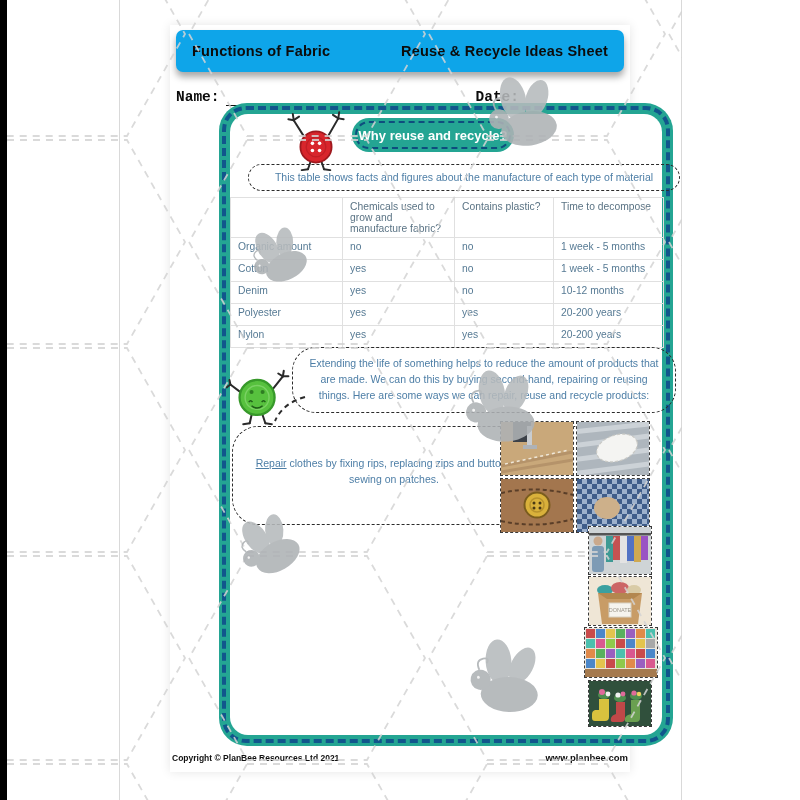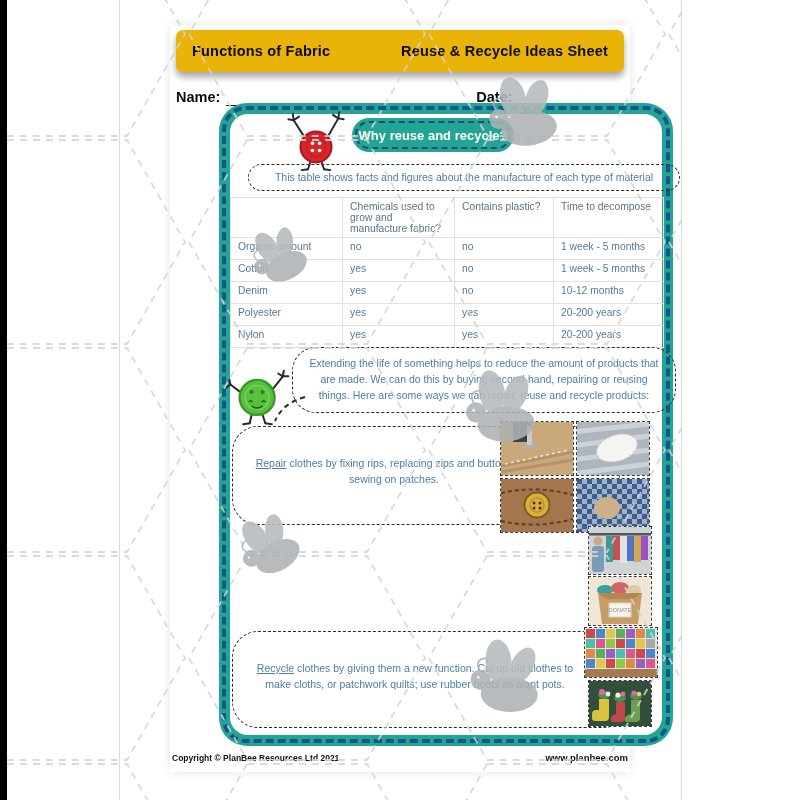--- a/index.html
+++ b/index.html
@@ -10,26 +10,26 @@
   }
   .leftbar{position:absolute;left:0;top:0;width:7px;height:800px;background:#000;}
   .vline{position:absolute;top:0;height:800px;width:1px;background:#d9d9d9;}
   .vline.v1{left:119px}
   .vline.v2{left:681px}
 
   
   .page{position:absolute;left:170px;top:25px;width:460px;height:747px;background:#fff;
         box-shadow:0 0 10px rgba(0,0,0,0.10);z-index:2;}
 
-  .header-bar{position:absolute;left:6px;top:5px;width:448px;height:42px;background:#eab308;
+  .header-bar{position:absolute;left:6px;top:5px;width:448px;height:42px;background:#0ea5e9;
         border-radius:7px;box-shadow:0 5px 7px rgba(0,0,0,0.35);
         display:flex;justify-content:space-between;align-items:center;padding:0 16px;box-sizing:border-box;}
   .header-bar .title{font-weight:bold;font-size:14.5px;color:#0c0c0c;letter-spacing:.2px;}
 
-  .name-row{position:absolute;left:6px;top:57px;width:450px;height:24px;display:flex;align-items:flex-end;}
+  .name-row{position:absolute;left:6px;top:57px;width:450px;height:24px;display:flex;align-items:flex-end;font-family:Liberation Mono, monospace;}
   .name-row .lbl{font-weight:bold;font-size:14.5px;color:#0c0c0c;padding-bottom:1px;}
   .name-row .line{border-bottom:1.8px solid #111;height:16px;}
   .name-row .line.name{width:236px;margin-right:14px;margin-left:6px;}
   .name-row .line.date{flex:1;margin-left:6px;}
 
   
   .sheet{position:absolute;left:2px;top:78px;width:454px;height:643px;background:#24a593;border-radius:28px;margin-left:47px;}
   .sheet::after{content:'';position:absolute;inset:3px;border:4px dashed #11568c;border-radius:24px;pointer-events:none;}
   .sheet-inner{position:absolute;inset:11px;background:#fff;border-radius:18px;}
 
@@ -304,26 +304,20 @@
         <ellipse cx="16" cy="13" rx="8" ry="5" fill="#3aa0a0"></ellipse>
         <ellipse cx="31" cy="11" rx="9" ry="6" fill="#cc6666"></ellipse>
         <ellipse cx="45" cy="13" rx="7" ry="5" fill="#d9cba6"></ellipse>
         <path d="M9,16 L53,16 L49,47 L13,47 Z" fill="#c89c66"></path>
         <path d="M9,16 L18,22 L44,22 L53,16" fill="#b3874f"></path>
         <rect x="20" y="26" width="22" height="14" fill="#f6f4ee" stroke="#d8d2c4"></rect>
         <text x="31" y="35" font-size="5.5" font-family="Liberation Sans, sans-serif" fill="#9a9488" text-anchor="middle">DONATE</text>
       </svg>
     </div>
 
-    <div class="dash-box sec-box recycle-box">
-      <div class="sec-text recycle-text">
-        <span class="kw">Recycle</span>
-        <span>clothes by giving them a new function. Cut up old clothes to make cloths, or patchwork quilts; use rubber boots as plant pots.</span>
-      </div>
-    </div>
     <div class="photo" style="left:365px;top:524px;">
       <svg width="72" height="49" viewBox="0 0 72 49">
         <rect width="72" height="49" fill="#e8e4da"></rect>
         <g>
           <rect x="1" y="1" width="9" height="9" fill="#c94b4b"></rect>
             <rect x="11" y="1" width="9" height="9" fill="#4b87c9"></rect>
             <rect x="21" y="1" width="9" height="9" fill="#e3c44e"></rect>
             <rect x="31" y="1" width="9" height="9" fill="#58b05e"></rect>
             <rect x="41" y="1" width="9" height="9" fill="#9a5fc0"></rect>
             <rect x="51" y="1" width="9" height="9" fill="#e08a4a"></rect>

